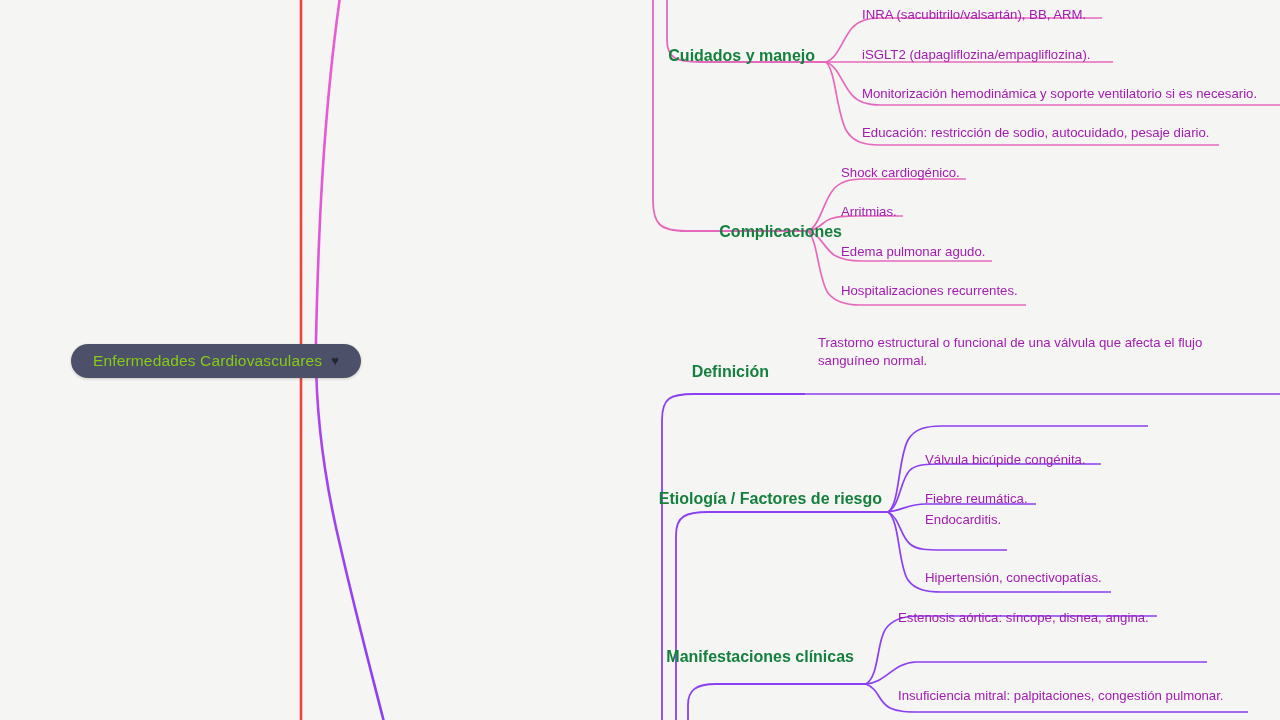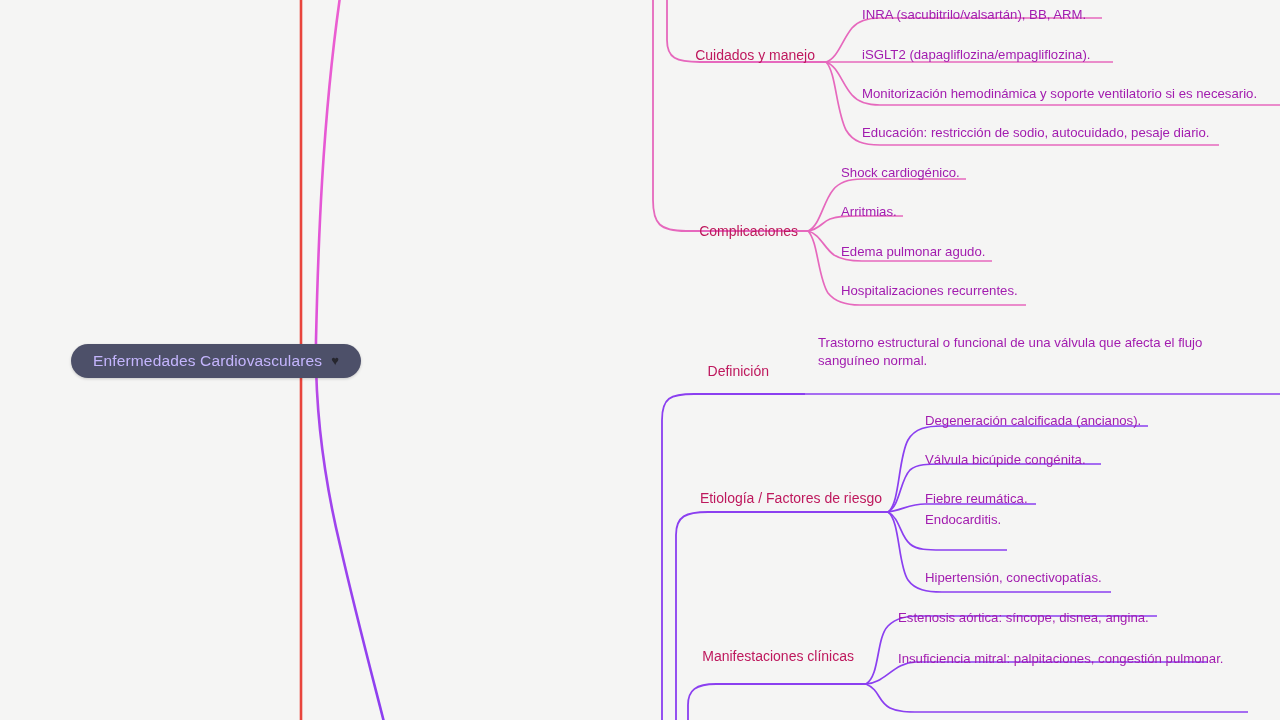--- a/index.html
+++ b/index.html
@@ -20,40 +20,41 @@
     height:34px;
     display:flex;align-items:center;
     gap:9px;
     padding:0 22px 0 22px;
     background:#4d5069;
     border-radius:17px;
     box-shadow:0 1px 3px rgba(0,0,0,.18);
     z-index:5;
   }
   .root-label{
-    color:#c4b5fd;
+    color:#84cc16;
     font-size:15.5px;
     letter-spacing:.15px;
     white-space:nowrap;
   }
   .root-heart{
     color:#26262e;
     font-size:13px;
     line-height:1;
     display:inline-block;
     transform:translateY(-1px);
   }
 
   
   .branch-label{
     position:absolute;
-    font-size:14px;
-    color:#be185d;
+    font-size:16px;
+    color:#15803d;
     white-space:nowrap;
     z-index:4;
+    font-weight:bold;
   }
   .branch-label.ralign{transform:translateX(-100%);}
 
   
   .leaf{
     position:absolute;
     z-index:4;
   }
   .leaf-text{
     font-size:13.2px;
@@ -123,21 +124,21 @@
     <path d="M866,684 C880,690 878,702 890,708 C898,712 908,712 920,712 L1248,712" stroke="#8b3ff0" stroke-width="1.7" fill="none"></path>
   </svg>
 
   <div class="root-node">
     <span class="root-label">Enfermedades Cardiovasculares</span>
     <span class="root-heart">♥</span>
   </div>
 
   <div class="branch-label ralign" style="left:815px;top:47px;">Cuidados y manejo</div>
 
-  <div class="branch-label ralign" style="left:798px;top:223px;text-align:center;">Complicaciones</div>
+  <div class="branch-label ralign" style="left:842px;top:223px;text-align:center;">Complicaciones</div>
 
   <div class="branch-label ralign" style="left:769px;top:363px;">Definición</div>
 
   <div class="branch-label ralign" style="left:882px;top:490px;">Etiología / Factores de riesgo</div>
 
   <div class="branch-label ralign" style="left:854px;top:648px;">Manifestaciones clínicas</div>
 
   <div class="leaf" style="left:862px;top:6px;">
     <span class="leaf-text">INRA (sacubitrilo/valsartán), BB, ARM.</span>
   </div>
@@ -161,36 +162,33 @@
     <span class="leaf-text">Edema pulmonar agudo.</span>
   </div>
   <div class="leaf" style="left:841px;top:282px;">
     <span class="leaf-text">Hospitalizaciones recurrentes.</span>
   </div>
 
   <div class="leaf" style="left:818px;top:334px;width:420px;">
     <span class="leaf-text wrap">Trastorno estructural o funcional de una válvula que afecta el flujo sanguíneo normal.</span>
   </div>
 
-  <div class="leaf" style="left:925px;top:412px;">
-    <span class="leaf-text">Degeneración calcificada (ancianos).</span>
-  </div>
   <div class="leaf" style="left:925px;top:451px;">
     <span class="leaf-text">Válvula bicúpide congénita.</span>
   </div>
   <div class="leaf" style="left:925px;top:490px;">
     <span class="leaf-text">Fiebre reumática.</span>
   </div>
   <div class="leaf" style="left:925px;top:511px;">
     <span class="leaf-text">Endocarditis.</span>
   </div>
   <div class="leaf" style="left:925px;top:569px;">
     <span class="leaf-text">Hipertensión, conectivopatías.</span>
   </div>
 
   <div class="leaf" style="left:898px;top:609px;">
     <span class="leaf-text">Estenosis aórtica: síncope, disnea, angina.</span>
   </div>
-  <div class="leaf" style="left:898px;top:650px;">
+  <div class="leaf" style="left:898px;top:687px;">
     <span class="leaf-text">Insuficiencia mitral: palpitaciones, congestión pulmonar.</span>
   </div>
 
 </div>
 
 </body></html>

